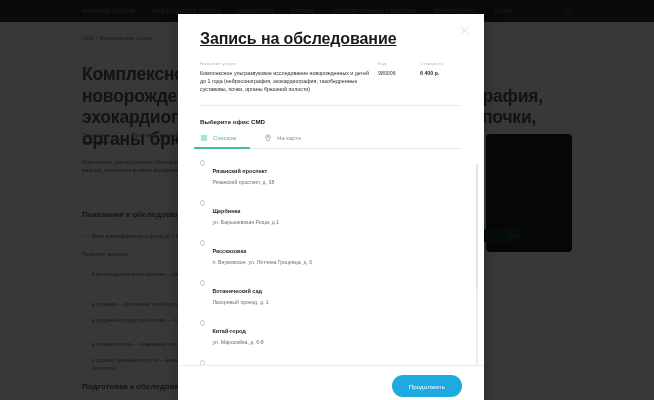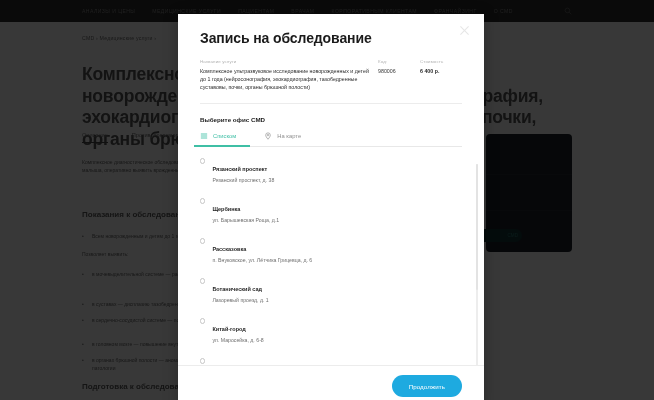--- a/index.html
+++ b/index.html
@@ -57,21 +57,21 @@
   
   .dim { position: absolute; inset: 0; background: rgba(0,0,0,.78); }
 
   
   .modal {
     position: absolute; left: 178px; top: 14px; width: 306px; height: 392px;
     background: #ffffff; box-shadow: 0 2px 14px rgba(0,0,0,.25);
     display: flex; flex-direction: column;
   }
   .modal-head { position: relative; padding: 16px 22px 0 22px; }
-  .modal-title { font-size: 14px; font-weight: 700; color: #1b1b1b; letter-spacing: -.1px; }
+  .modal-title { font-size: 16px; font-weight: 700; color: #1b1b1b; letter-spacing: -.1px; text-decoration: underline; }
   .modal-close {
     position: absolute; right: 13px; top: 10px; width: 13px; height: 13px;
     cursor: pointer; opacity: .35;
   }
   .modal-close svg { width: 13px; height: 13px; display: block; }
 
   .svc {
     margin: 13px 22px 0 22px; padding-bottom: 11px;
     border-bottom: 1px solid #ececec; display: flex; gap: 0;
   }

